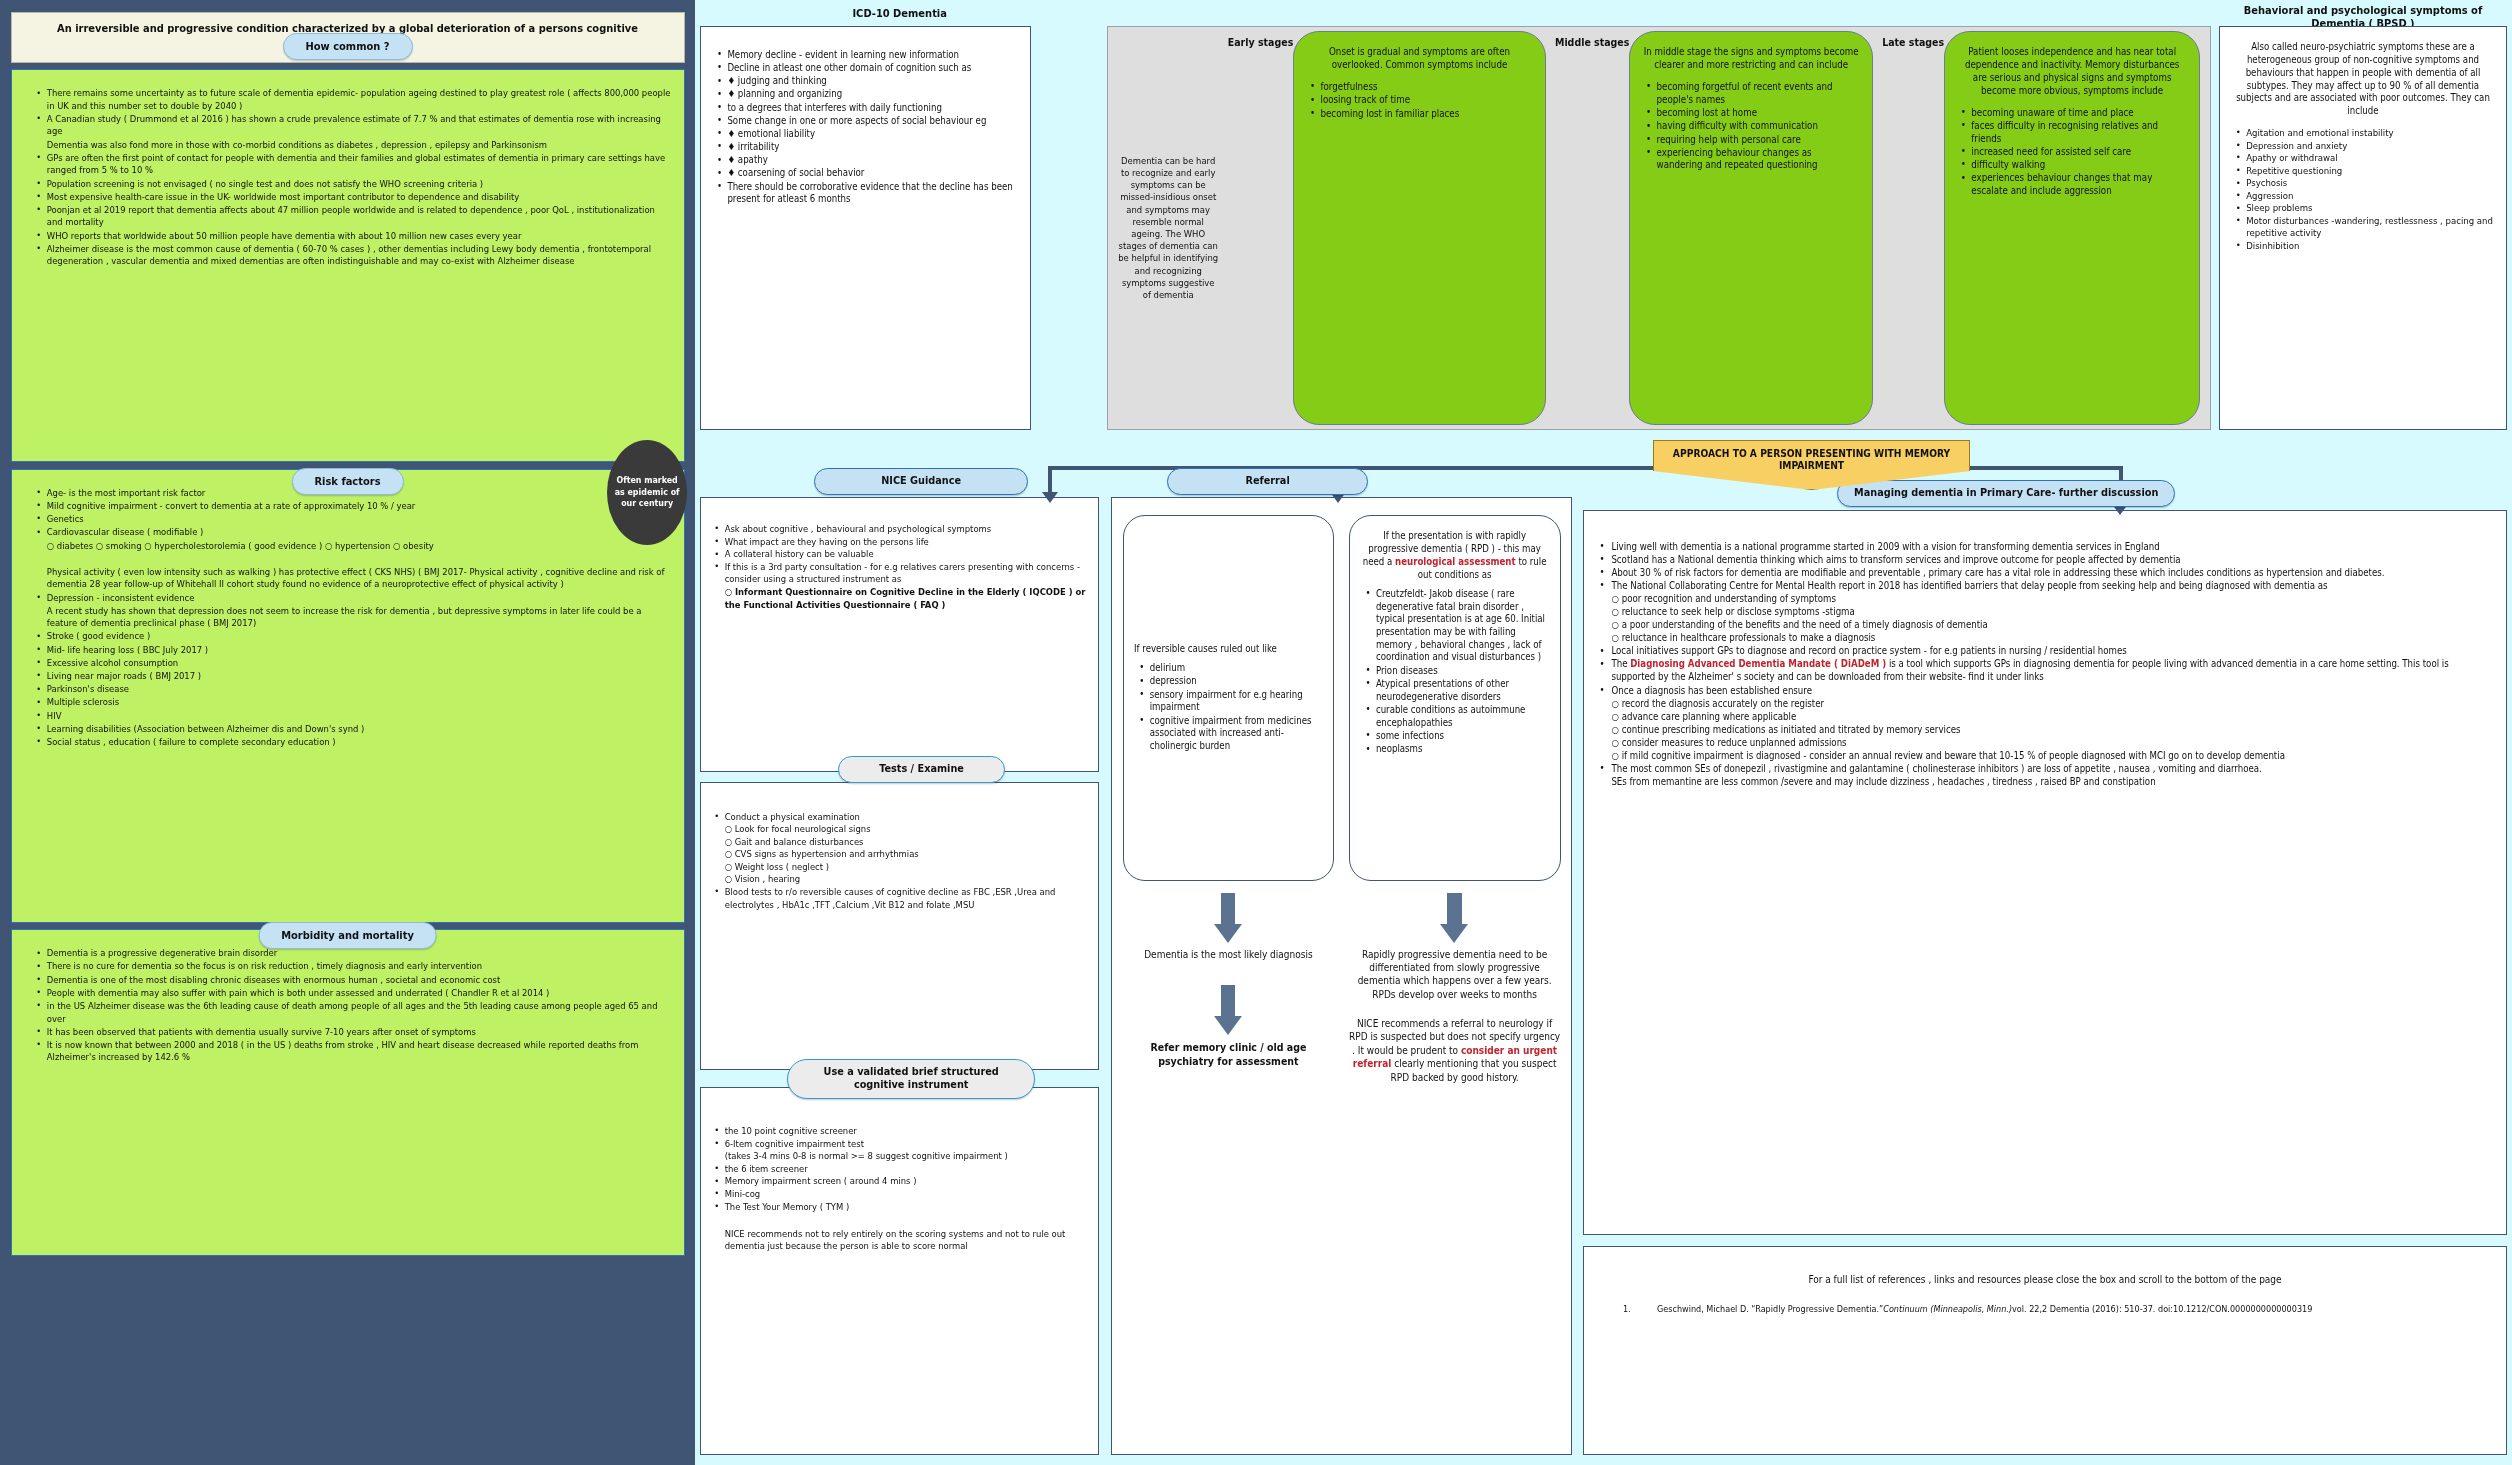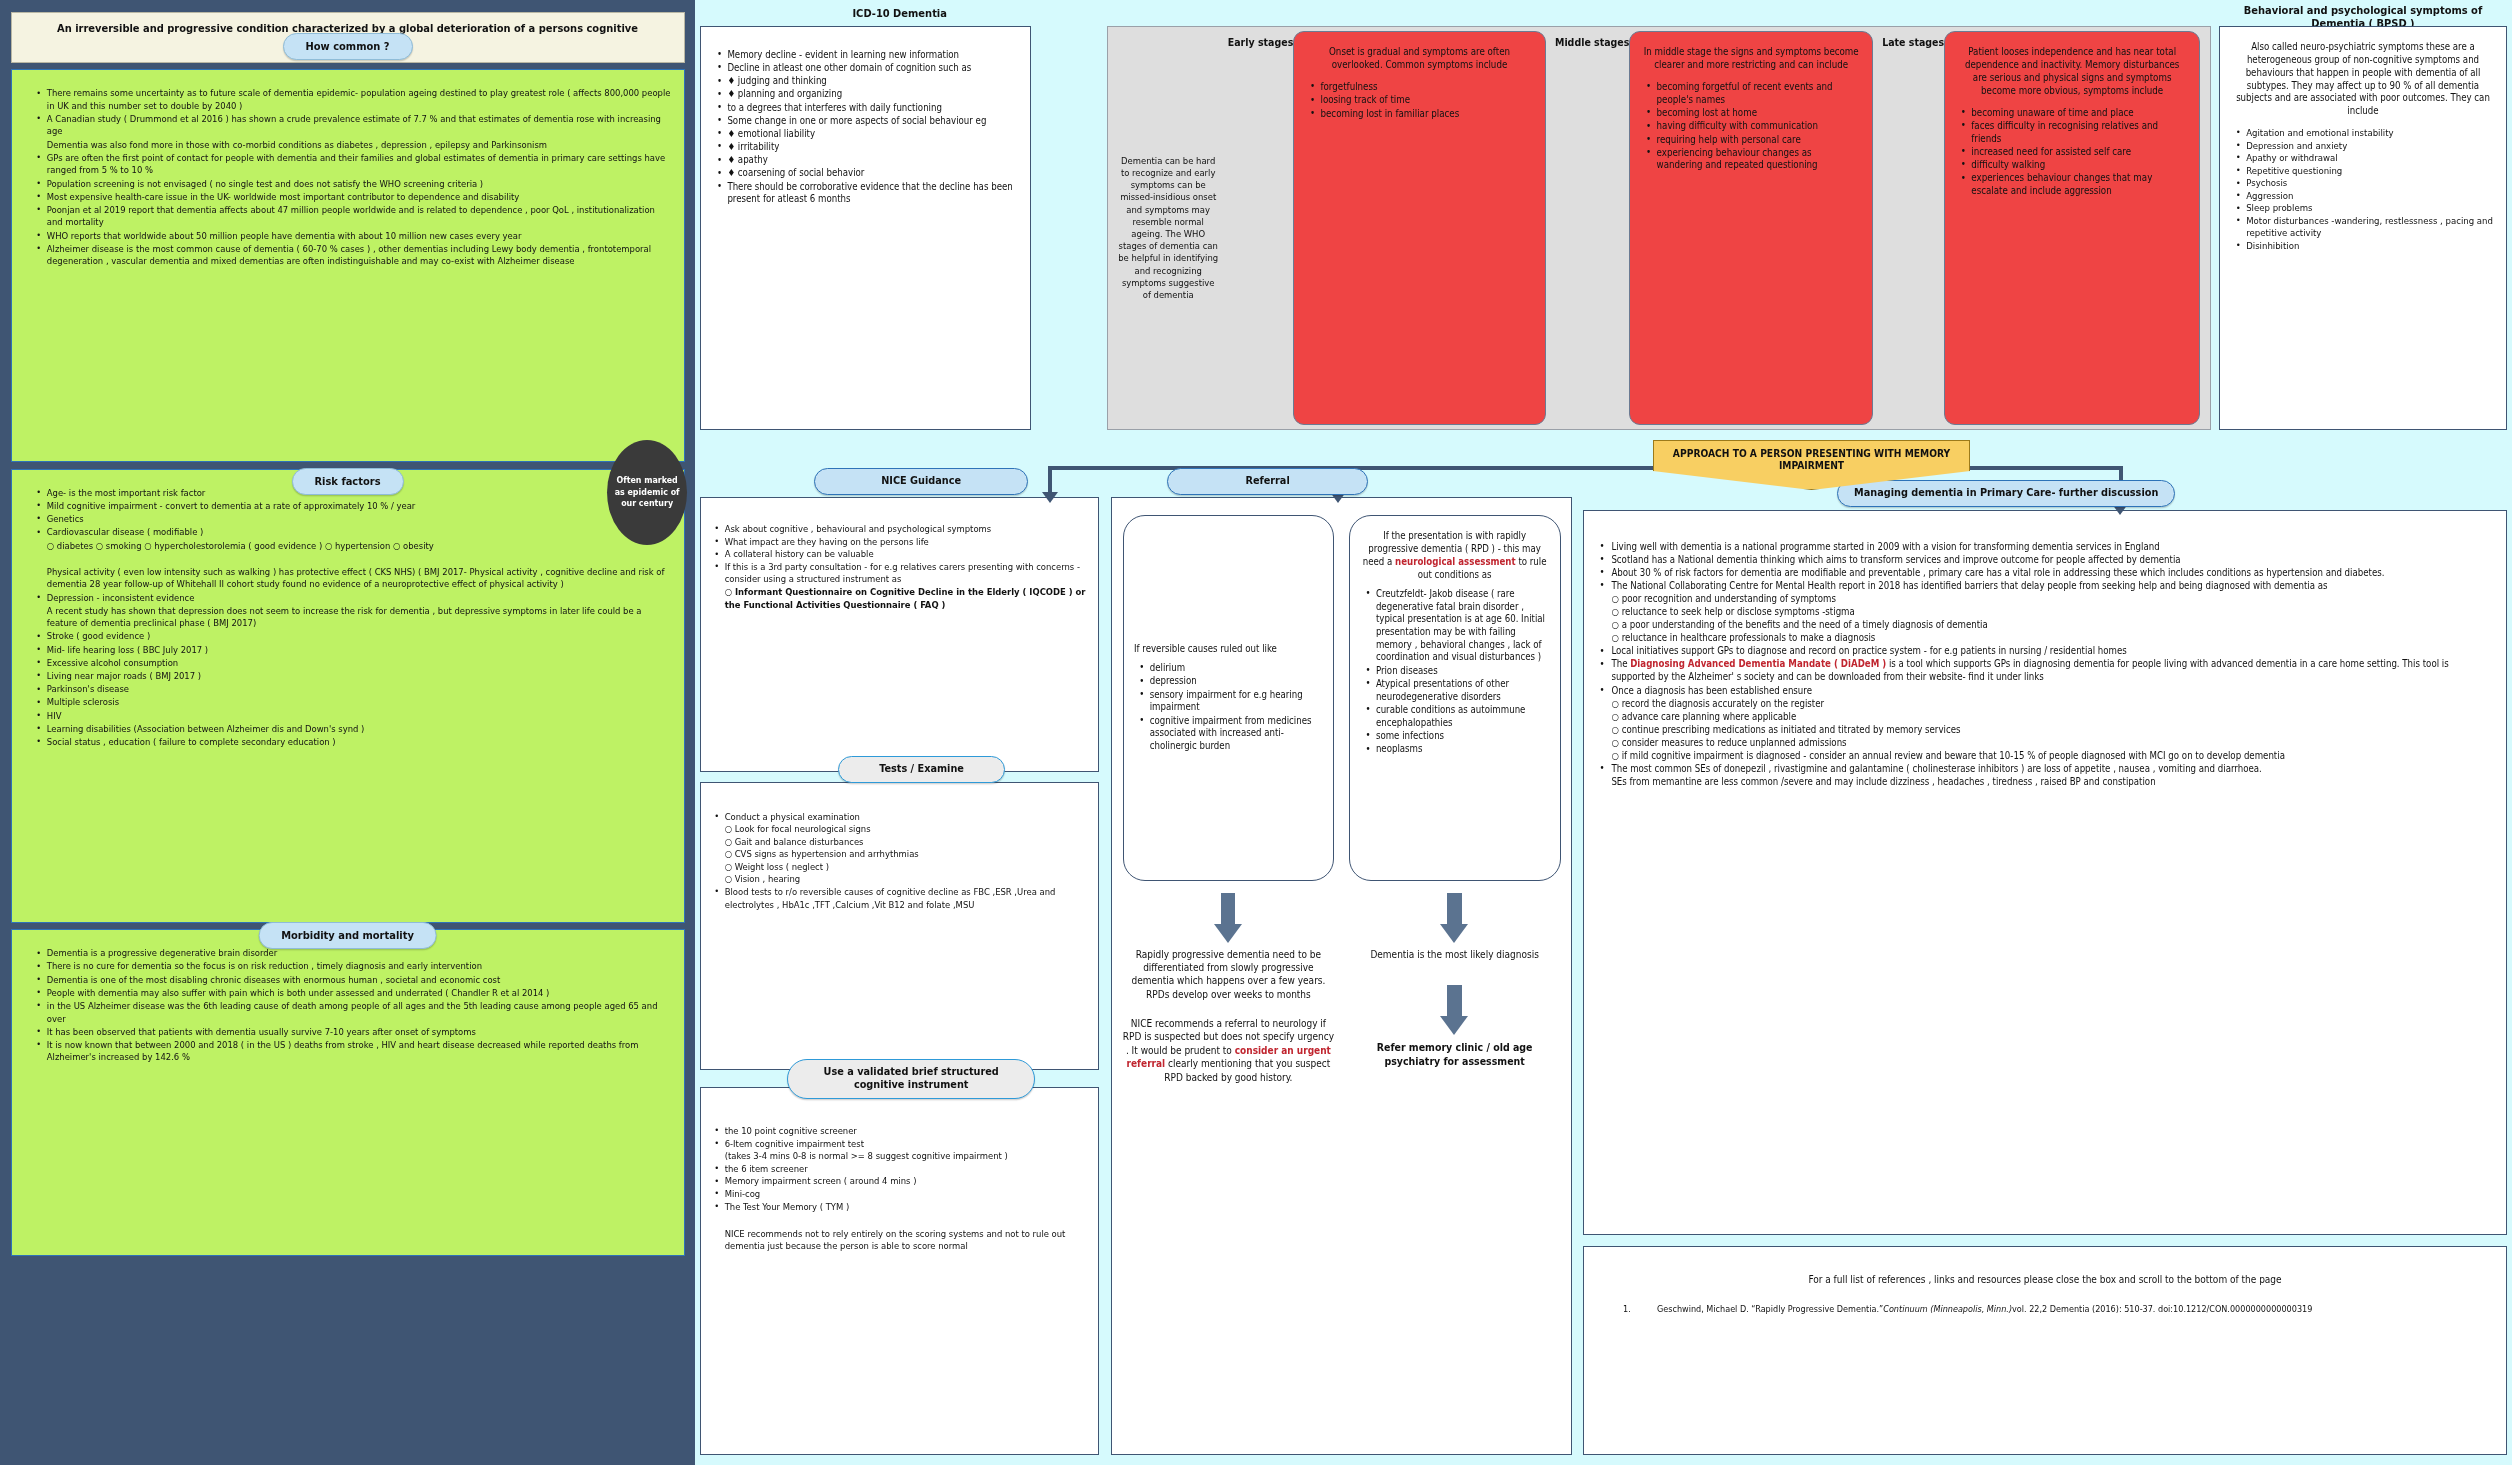--- a/index.html
+++ b/index.html
@@ -84,21 +84,21 @@
     padding:3.9px 5.2px;
   }
   .who-grid{display:flex;height:100%;}
   .who-intro{
     width:110px;flex:0 0 110px;display:flex;align-items:center;text-align:center;
     font-size:9.4px;line-height:1.30;color:#111;padding:0 3.9px;box-sizing:border-box;
   }
   .stage-col{flex:1;display:flex;flex-direction:row;padding:0 4.6px;box-sizing:border-box;}
   .stage-head{text-align:center;font-size:10.5px;font-weight:bold;color:#111;padding:5.2px 0 6.5px 0;}
   .stage-card{
-    flex:1;background:#ef4444;border:0.7px solid #6b7b93;border-radius:11px;
+    flex:1;background:#84cc16;border:0.7px solid #6b7b93;border-radius:26px;
     padding:14.4px 11.8px;box-sizing:border-box;
   }
   .stage-lead{text-align:center;font-size:9.7px;line-height:1.32;color:#111;margin-bottom:9.2px;}
   .stage-card ul{margin:0;padding:0;list-style:none;}
   .stage-card ul li{position:relative;padding-left:14.4px;font-size:9.7px;line-height:1.30;color:#111;margin-bottom:0.7px;}
   .stage-card ul li:before{content:"•";position:absolute;left:3.9px;top:-0.7px;}
 
   #bpsd-box{position:absolute;left:1524px;top:26px;width:288px;height:404px;padding:14.4px 9.2px;}
   .bpsd-lead{text-align:center;font-size:9.6px;line-height:1.33;color:#111;margin-bottom:9.2px;}
   #bpsd-box ul{margin:0;padding:0;list-style:none;}
@@ -409,30 +409,30 @@
             <li>curable conditions as autoimmune encephalopathies</li>
             <li>some infections</li>
             <li>neoplasms</li>
           </ul>
       </div>
     </div>
 
     <div class="ref-bottom">
       <div class="ref-bcol">
         <div class="fat-arrow"></div>
-        <div class="ref-btext">Rapidly progressive dementia need to be differentiated from slowly progressive dementia which happens over a few years. RPDs develop over weeks to months</div>
-        <div style="height:11.8px"></div>
-        <div class="ref-btext"><span>NICE recommends a referral to neurology if RPD is suspected but does not specify urgency . It would be prudent to </span><span class="red-bold">consider an urgent referral</span><span> clearly mentioning that you suspect RPD backed by good history.</span></div>
-      </div>
-      <div class="ref-bcol">
-        <div class="fat-arrow"></div>
         <div class="ref-btext">Dementia is the most likely diagnosis</div>
         <div style="height:23.6px"></div>
         <div class="fat-arrow"></div>
         <div class="ref-btext bold">Refer memory clinic / old age psychiatry for assessment</div>
+      </div>
+      <div class="ref-bcol">
+        <div class="fat-arrow"></div>
+        <div class="ref-btext">Rapidly progressive dementia need to be differentiated from slowly progressive dementia which happens over a few years. RPDs develop over weeks to months</div>
+        <div style="height:11.8px"></div>
+        <div class="ref-btext"><span>NICE recommends a referral to neurology if RPD is suspected but does not specify urgency . It would be prudent to </span><span class="red-bold">consider an urgent referral</span><span> clearly mentioning that you suspect RPD backed by good history.</span></div>
       </div>
     </div>
   </div>
 
   <div class="rpill blue" style="left:472px;top:468px;width:160px;">Referral</div>
 
   <div class="wbox" id="manage-box">
     <ul id="manage-ul">
         <li>Living well with dementia is a national programme started in 2009 with a vision for transforming dementia services in England</li>
         <li>Scotland has a National dementia thinking  which aims to transform services and improve outcome for people affected by dementia</li>

